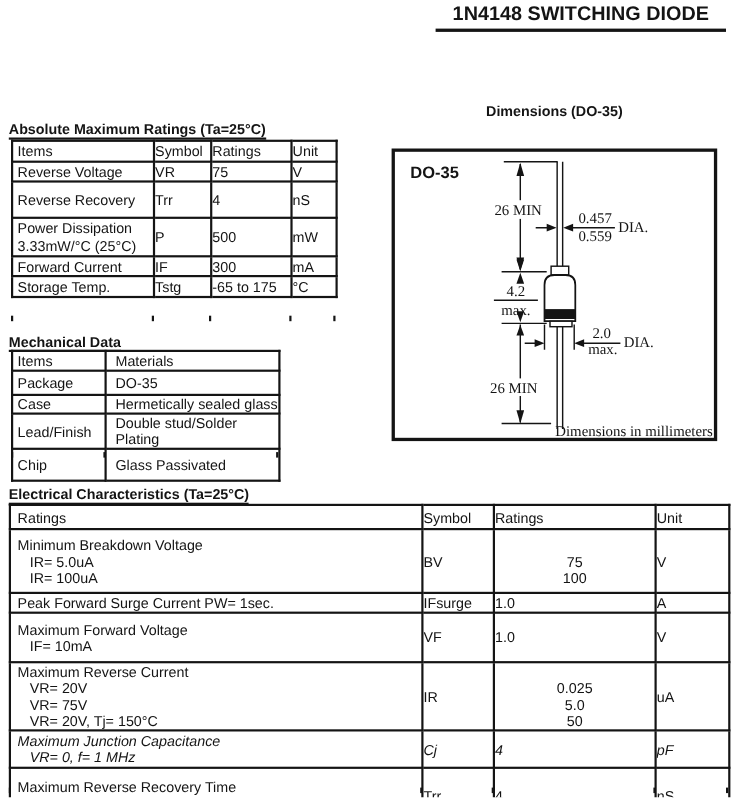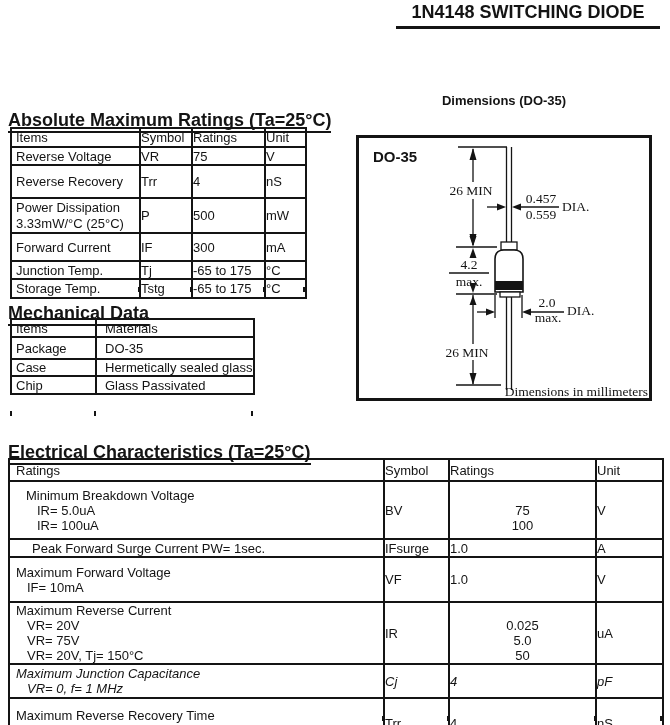--- a/index.html
+++ b/index.html
@@ -7,21 +7,21 @@
     position:relative; width:670px; height:725px; background:#fff;
     font-family:"Liberation Sans", sans-serif; color:#141414; overflow:hidden;
   }
   
   .main-title {
     position:absolute; left:396px; top:2px; width:264px;
     font-size:18px; font-weight:bold; text-align:center;
     border-bottom:3px solid #141414; padding-bottom:3px; letter-spacing:0px;
   }
   .sec-title {
-    position:absolute; font-size:18px; font-weight:bold;
+    position:absolute; font-size:13px; font-weight:bold;
     border-bottom:2px solid #141414; padding-bottom:0px; display:inline-block;
   }
   .dim-heading {
     position:absolute; left:362px; top:93px; width:284px; text-align:center;
     font-size:13px; font-weight:bold;
   }
   
   .tblwrap { position:absolute; }
   table { border-collapse:collapse; table-layout:fixed; font-size:13px; color:#141414; }
   td { border:2px solid #141414; padding:0; vertical-align:middle; overflow:hidden; }
@@ -81,31 +81,25 @@
       </tr>
       <tr style="height:35px;">
         <td class="items lines16">
           <div>Power Dissipation</div>
           <div>3.33mW/°C (25°C)</div>
         </td>
         <td class="c">P</td>
         <td class="c">500</td>
         <td class="c">mW</td>
       </tr>
-      <tr style="height:28px;">
+      <tr style="height:18px;">
         <td class="items">Forward Current</td>
         <td class="c">IF</td>
         <td class="c">300</td>
         <td class="c">mA</td>
-      </tr>
-      <tr style="height:18px;">
-        <td class="items">Junction Temp.</td>
-        <td class="c">Tj</td>
-        <td class="c">-65 to 175</td>
-        <td class="c">°C</td>
       </tr>
       <tr style="height:19px;">
         <td class="items">Storage Temp.</td>
         <td class="c">Tstg</td>
         <td class="c">-65 to 175</td>
         <td class="c">°C</td>
       </tr>
     </tbody>
       </table>
     <div class="stub" style="left:0; top:160px;"></div>
@@ -128,21 +122,25 @@
         <td class="items" style="padding-left:8px;">Materials</td>
       </tr>
       <tr style="height:22px;">
         <td class="items">Package</td>
         <td class="items" style="padding-left:8px;">DO-35</td>
       </tr>
       <tr style="height:17px;">
         <td class="items">Case</td>
         <td class="items" style="padding-left:8px;">Hermetically sealed glass</td>
       </tr>
-      <tr style="height:18px;">
+      <tr style="height:17px;">
+        <td class="items">Lead/Finish</td>
+        <td class="items" style="padding-left:8px;">Double stud/Solder Plating</td>
+      </tr>
+      <tr style="height:29px;">
         <td class="items">Chip</td>
         <td class="items" style="padding-left:8px;">Glass Passivated</td>
       </tr>
     </tbody>
       </table>
     <div class="stub" style="left:0; top:93px;"></div>
     <div class="stub" style="left:84px; top:93px;"></div>
     <div class="stub" style="left:241px; top:93px;"></div>
   </div>
 
@@ -229,35 +227,35 @@
           <col style="width:67px">
         </colgroup>
       <tbody>
           <tr class="hdr" style="height:22px;">
         <td class="items" style="padding-left:6px;">Ratings</td>
         <td class="c">Symbol</td>
         <td class="c">Ratings</td>
         <td class="c">Unit</td>
       </tr>
       <tr style="height:58px;">
-        <td class="lines" style="padding-left:16px;">
+        <td class="lines" style="padding-left:6px;">
           <div>Minimum Breakdown Voltage</div>
           <div>IR= 5.0uA</div>
           <div>IR= 100uA</div>
         </td>
         <td class="c">BV</td>
         <td class="vstack">
           <div></div>
           <div>75</div>
           <div>100</div>
         </td>
         <td class="c">V</td>
       </tr>
       <tr style="height:18px;">
-        <td class="lines" style="padding-left:22px;">
+        <td class="lines" style="padding-left:6px;">
           <div>Peak Forward Surge Current PW= 1sec.</div>
         </td>
         <td class="c">IFsurge</td>
         <td class="c">1.0</td>
         <td class="c">A</td>
       </tr>
       <tr style="height:45px;">
         <td class="lines" style="padding-left:6px;">
           <div>Maximum Forward Voltage</div>
           <div>IF= 10mA</div>

